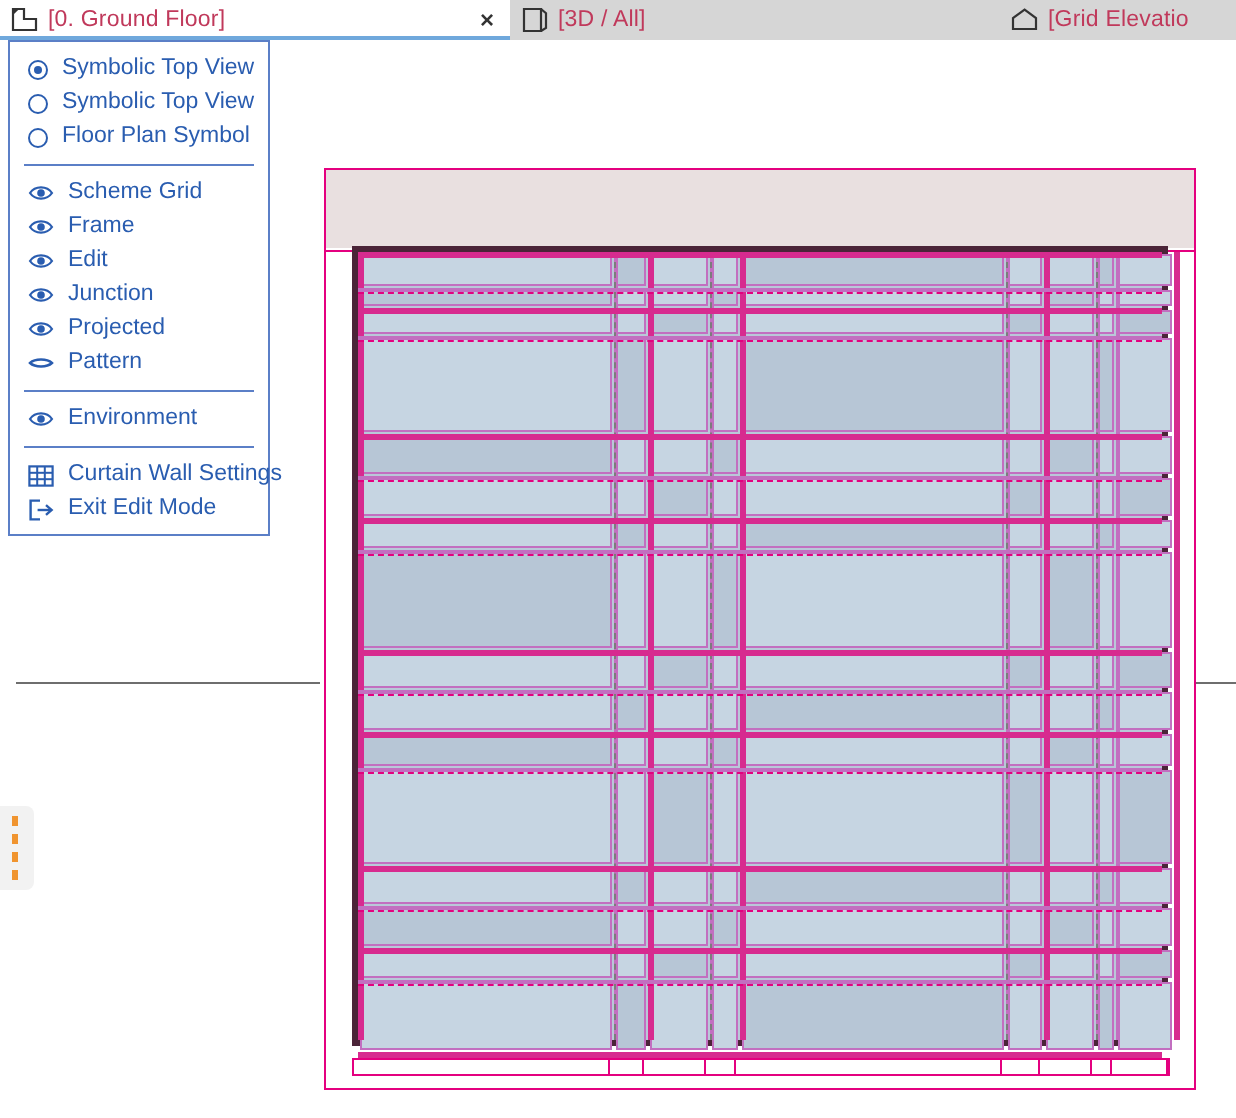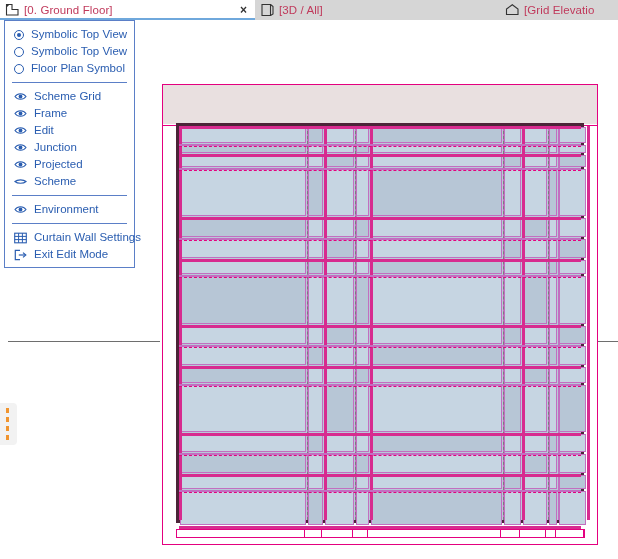--- a/index.html
+++ b/index.html
@@ -428,21 +428,21 @@
         </svg>
       </span>
       <span class="mlabel">Projected</span>
     </div>
     <div class="mi">
       <span class="eye">
         <svg width="13" height="11" viewBox="0 0 13 11">
           <path d="M1 5.5 C3.5 3.2, 9.5 3.2, 12 5.5 C9.5 7.8, 3.5 7.8, 1 5.5 Z" fill="none" stroke="#2a5db0" stroke-width="1.2"></path>
         </svg>
       </span>
-      <span class="mlabel">Scheme</span>
+      <span class="mlabel">Pattern</span>
     </div>
 
     <div class="sep"></div>
 
     <div class="mi">
       <span class="eye">
         <svg width="13" height="11" viewBox="0 0 13 11">
           <path d="M1 5.5 C3.5 1.8, 9.5 1.8, 12 5.5 C9.5 9.2, 3.5 9.2, 1 5.5 Z" fill="none" stroke="#2a5db0" stroke-width="1.1"></path>
           <circle cx="6.5" cy="5.5" r="1.9" fill="#2a5db0"></circle>
         </svg>

